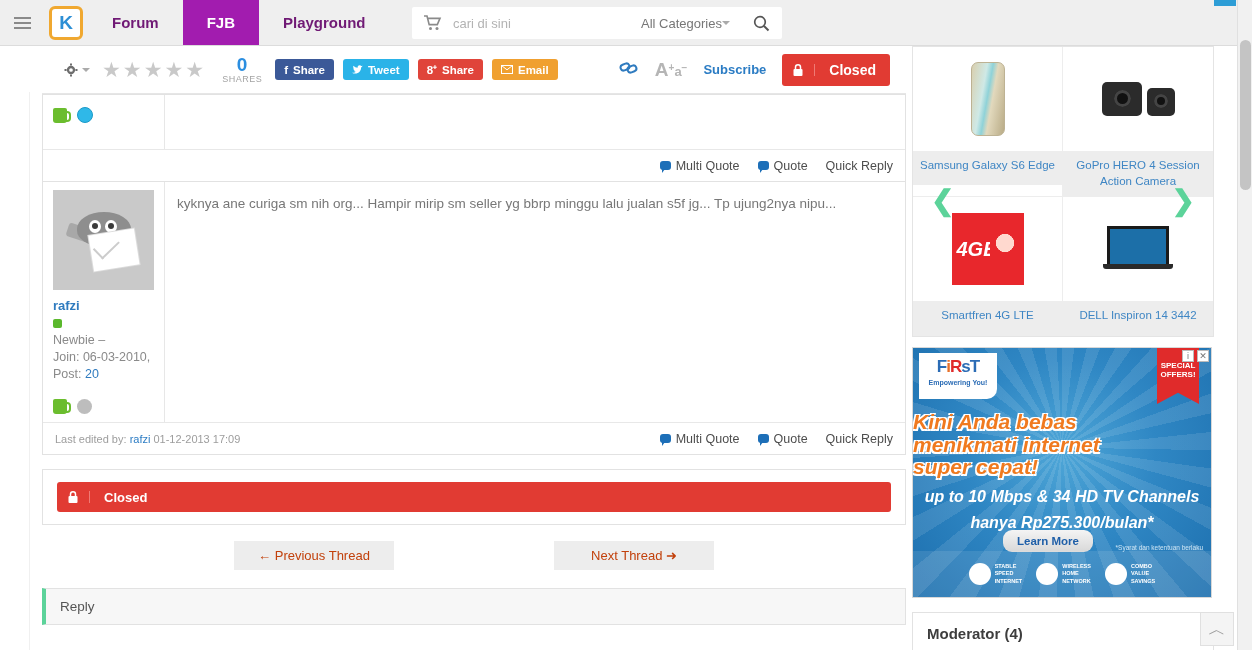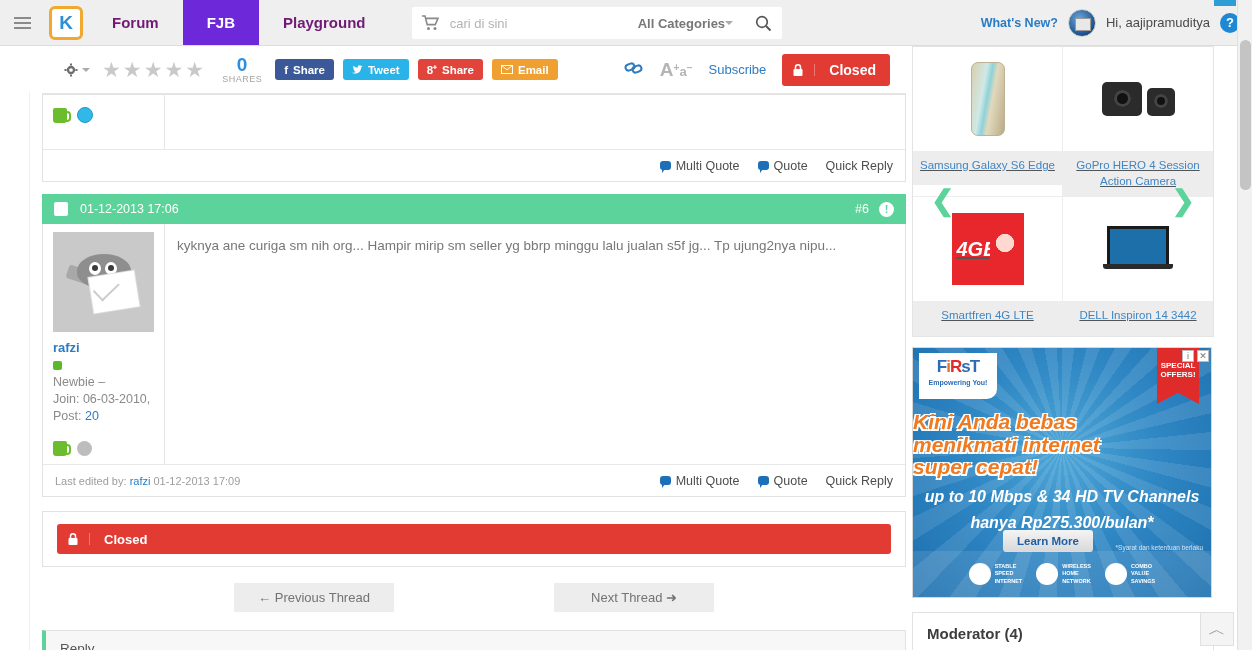--- a/index.html
+++ b/index.html
@@ -33,35 +33,35 @@
   .logo-box {
     width: 34px; height: 34px; border: 3px solid #f0a830; border-radius: 6px;
     background: #fff; display: flex; align-items: center; justify-content: center;
     font-weight: bold; font-size: 19px; color: #2d8fd5; line-height: 1;
   }
   .navlink {
     display: flex; align-items: center; padding: 0 24px;
     font-size: 15px; font-weight: bold; color: #701a75; cursor: pointer;
     text-decoration: none;
   }
-  .navlink.active { background: #6d28d9; color: #fff; }
+  .navlink.active { background: #a21caf; color: #fff; }
   .searchbar {
     margin-left: 22px; margin-top: 7px; margin-bottom: 7px;
     height: 32px; width: 370px; background: #fff;
     display: flex; align-items: center; border-radius: 2px;
   }
   .cart-ico { width: 44px; display:flex; align-items:center; justify-content:center; }
   .search-input {
     border: 0; outline: none; flex: 1; font-size: 13px; color: #9a9a9a;
     font-family: "Liberation Sans", sans-serif; background: transparent;
   }
   .search-input::placeholder { color: #b3b3b3; }
   .cat-sel {
     display: flex; align-items: center; 
-    font-size: 13px; color: #777; padding: 0 12px; cursor: pointer; white-space: nowrap; font-weight: bold;
+    font-size: 13px; color: #777; padding: 0 12px; cursor: pointer; white-space: nowrap;
   }
   .caret-dn { width:0;height:0;border-left:4px solid transparent;border-right:4px solid transparent;border-top:4px solid #aaa; }
   .search-btn { width: 42px; display:flex; align-items:center; justify-content:center; cursor:pointer; }
   .nav-right {
     margin-left: auto; display: flex; align-items: center; gap: 10px; padding-right: 12px;
   }
   .whatsnew { color: #2b7cc4; font-size: 12.5px; font-weight: bold; cursor: pointer; text-decoration: none; }
   .avatar {
     width: 28px; height: 28px; border-radius: 50%;
     background: radial-gradient(circle at 40% 35%, #6fa8dc 0%, #1a4f8a 70%, #0c2f55 100%);
@@ -106,21 +106,21 @@
     height: 21px; border-radius: 3px; color: #fff; font-size: 11.5px; font-weight: bold;
     display: inline-flex; align-items: center; gap: 5px; padding: 0 9px; margin-left: 9px;
     cursor: pointer; white-space: nowrap;
   }
   .sbtn.fb { background: #3b5998; }
   .sbtn.tw { background: #2ab3e8; }
   .sbtn.gp { background: #e0443a; }
   .sbtn.em { background: #f0a030; }
   .tool-right { margin-left: auto; display: flex; align-items: center; gap: 16px; padding-right: 8px; }
   .font-size-ico { color: #b5b5b5; font-weight: bold; }
-  .subscribe-lnk { color: #2b7cc4; font-size: 13px; cursor: pointer; text-decoration: none; }
+  .subscribe-lnk { color: #2b7cc4; font-size: 13px; cursor: pointer; text-decoration: none; font-weight: bold; }
   .closed-btn {
     background: #e13b33; color: #fff; height: 32px; border-radius: 3px;
     display: flex; align-items: center; font-weight: bold; font-size: 14px; cursor: pointer;
   }
   .closed-btn .lock-part { padding: 0 11px; border-right: 1px solid #ef7a74; display:flex; align-items:center; }
   .closed-btn .txt-part { padding: 0 14px; }
 
   
   .post-box { border: 1px solid #e2e2e2; background: #fff; }
   .post-grid { display: flex; }
@@ -196,36 +196,36 @@
 
   
   .closed-panel {
     border: 1px solid #e2e2e2; background: #fff; margin-top: 14px; padding: 12px 14px;
   }
   .closed-btn.sm { height: 30px; font-size: 13px; }
 
   
   .thread-nav { display: flex; justify-content: center; gap: 160px; margin-top: 16px; }
   .tn-btn {
-    background: #ededed; color: #737373; font-size: 13px; padding: 7px 0; width: 160px;
+    background: #ededed; color: #c2410c; font-size: 13px; padding: 7px 0; width: 160px;
     text-align: center; cursor: pointer; border: 0; font-family: "Liberation Sans", sans-serif;
   }
 
   
   .reply-box {
     border: 1px solid #e2e2e2; border-left: 4px solid #5cd39a; background: #f7f7f7;
     margin-top: 18px; padding: 10px 14px; color: #555; font-size: 13.5px;
   }
 
   
   .prod-panel {
     border: 1px solid #e4e4e4; background: #fff; position: relative;
   }
   .prod-grid { display: grid; grid-template-columns: 1fr 1fr; }
-  .prod-cell { border-right: 1px solid #ededed; border-bottom: 1px solid #ededed; text-decoration: underline; }
+  .prod-cell { border-right: 1px solid #ededed; border-bottom: 1px solid #ededed; }
   .prod-cell:nth-child(2n) { border-right: 0; }
   .prod-img { height: 104px; display: flex; align-items: center; justify-content: center; }
   .prod-name {
     background: #ededed; color: #3f86c4; font-size: 11.5px; text-align: center;
     padding: 7px 6px; min-height: 34px; line-height: 1.35; cursor: pointer;
   }
   .carousel-arrow {
     position: absolute; top: 140px; color: #5cd39a; font-size: 28px; font-weight: bold;
     cursor: pointer; line-height: 1; user-select: none;
   }
@@ -296,21 +296,21 @@
     font-size: 21px; font-weight: bold; font-style: italic; color: #f07a1f;
     line-height: 1.08;
     text-shadow: 1.5px 1.5px 0 #fff, -1.5px -1.5px 0 #fff, 1.5px -1.5px 0 #fff, -1.5px 1.5px 0 #fff;
   }
   .ad-t3 {
     position: absolute; top: 136px; left: 0; right: 0; text-align: center;
     font-size: 16px; font-weight: bold; font-style: italic; color: #fff; line-height: 1.6;
   }
   .ad-learn {
     position: absolute; left: 90px; top: 182px; background: linear-gradient(#f4f4f4,#d8d8d8);
-    color: #1f5fa8; font-size: 11.5px; font-weight: bold; padding: 5px 14px; border-radius: 3px;
+    color: #1f5fa8; font-size: 11.5px; font-weight: bold; padding: 5px 14px; border-radius: 9px;
     cursor: pointer;
   }
   .ad-tnc { position: absolute; right: 8px; top: 196px; color: #cfe6f5; font-size: 6.5px; }
   .ad-bottom {
     position: absolute; left: 0; right: 0; bottom: 0; height: 46px; background: rgba(255,255,255,.10);
     display: flex; align-items: center; justify-content: center; gap: 14px;
   }
   .ad-feat { display: flex; align-items: center; gap: 4px; }
   .ad-feat .circ { width: 22px; height: 22px; border-radius: 50%; background: #fff; }
   .ad-feat .ftxt { color: #fff; font-size: 5.5px; font-weight: bold; line-height: 1.3; }
@@ -369,26 +369,20 @@
       <span class="caret-dn"></span>
     </div>
     <div class="search-btn">
       <svg width="17" height="17" viewBox="0 0 17 17">
           <circle cx="7" cy="7" r="5.3" fill="none" stroke="#555" stroke-width="1.7"></circle>
           <line x1="11" y1="11" x2="15.5" y2="15.5" stroke="#555" stroke-width="1.9"></line>
         </svg>
     </div>
   </div>
 
-  <div class="nav-right">
-    <a class="whatsnew">What's New?</a>
-    <div class="avatar"></div>
-    <span class="greeting">Hi, aajipramuditya</span>
-    <div class="help-ico">?</div>
-  </div>
 </div>
 
 <div class="page">
   <div class="left-rail"></div>
 
   <div class="content-col">
 
     <div class="thread-toolbar">
       <div class="gear-wrap">
         <svg width="14" height="14" viewBox="0 0 14 14">
@@ -478,28 +472,20 @@
           </a>
           <a class="pf-link">
             <span class="bubble"></span>
             <span>Quote</span>
           </a>
           <a class="pf-link">Quick Reply</a>
         </div>
       </div>
     </div>
 
-    <div class="post-head">
-      <span class="ph-check"></span>
-      <span>01-12-2013 17:06</span>
-      <span class="ph-right">
-        <span class="ph-num">#6</span>
-        <span class="warn-ico">!</span>
-      </span>
-    </div>
 
     <div class="post-box" style="border-top:0;">
       <div class="post-grid">
         <div class="post-user" style="height:240px;">
           <div class="ava-big">
             <span class="wing"></span>
             <span class="blob"></span>
             <span class="eye l">
                 <i></i>
               </span>

